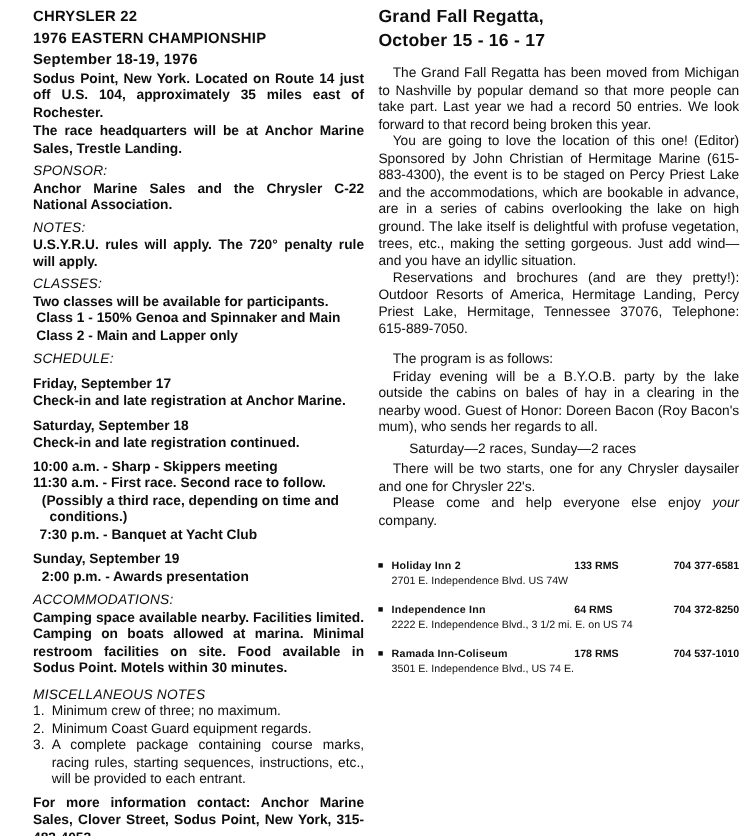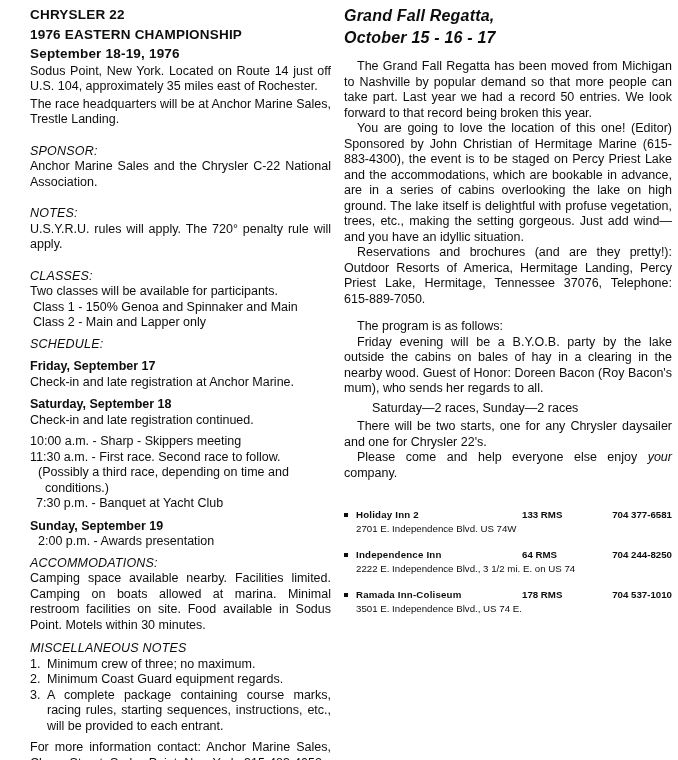--- a/index.html
+++ b/index.html
@@ -3,41 +3,41 @@
 <meta charset="utf-8">
 <style>
   html,body{margin:0;padding:0;background:#fff;}
   body{width:678px;height:760px;overflow:hidden;color:#0d0d0d;
        font-family:"Liberation Sans",sans-serif;-webkit-font-smoothing:antialiased;}
   .page{display:flex;box-sizing:border-box;width:678px;padding:5px 6px 0 30px;gap:13px;}
   .col{box-sizing:border-box;}
   .col.left{width:301px;}
   .col.right{width:328px;}
   p{margin:0;}
-  .body{font-size:12.5px;line-height:15.5px;}
+  .body{font-size:12.5px;line-height:15.5px;font-weight:bold;}
   .just{text-align:justify;}
   
   .l-title{margin:0;font-size:13.5px;line-height:19.5px;font-weight:bold;letter-spacing:.2px;}
   .l-title span{display:block;}
-  .ihead{font-style:italic;font-size:12.5px;line-height:15.5px;margin-top:16px;letter-spacing:.2px;}
+  .ihead{font-style:italic;font-size:12.5px;line-height:15.5px;margin-top:5px;letter-spacing:.2px;}
   .mt-lg{margin-top:16px;}
   .mt-sm{margin-top:2px;}
   .mt-md{margin-top:6px;}
   .mt-xl{margin-top:8px;}
   .dayhead{font-weight:bold;font-size:12.5px;line-height:15.5px;margin-top:7px;}
   .classline{padding-left:3px;}
   .ind1{padding-left:8px;}
   .ind2{padding-left:15px;}
   .ind3{padding-left:6px;}
   .num-item{display:flex;font-size:12.5px;line-height:15.5px;}
   .num-item .num{width:17px;flex:0 0 17px;}
   .num-item .txt{flex:1;text-align:justify;}
   
   .r-title{margin:0;font-size:16px;line-height:21.5px;font-weight:bold;letter-spacing:.2px;}
-  .r-title span{display:block;font-style:italic;}
+  .r-title span{display:block;}
   .rp{font-size:12.5px;line-height:15.5px;text-align:justify;text-indent:13px;}
   .mt-p{margin-top:11px;}
   .program{font-size:12.5px;line-height:15.5px;padding-left:13px;margin-top:12px;}
   .races{font-size:12.5px;line-height:15.5px;padding-left:28px;margin:4px 0 3px;}
   .em{font-style:italic;}
   
   .hotels{margin-top:28px;font-size:9.7px;line-height:12px;}
   .hotel{margin-bottom:14px;}
   .hotel-row{display:flex;align-items:baseline;}
   .bullet{flex:0 0 12px;position:relative;top:-1px;}
@@ -136,21 +136,21 @@
           <span class="h-phone">704 377-6581</span>
         </div>
         <p class="h-addr">2701 E. Independence Blvd. US 74W</p>
       </div>
 
       <div class="hotel">
         <div class="hotel-row">
           <span class="bullet"><i></i></span>
           <span class="h-name">Independence Inn</span>
           <span class="h-rooms">64 RMS</span>
-          <span class="h-phone">704 244-8250</span>
+          <span class="h-phone">704 372-8250</span>
         </div>
         <p class="h-addr">2222 E. Independence Blvd., 3 1/2 mi. E. on US 74</p>
       </div>
 
       <div class="hotel">
         <div class="hotel-row">
           <span class="bullet"><i></i></span>
           <span class="h-name">Ramada Inn-Coliseum</span>
           <span class="h-rooms">178 RMS</span>
           <span class="h-phone">704 537-1010</span>

